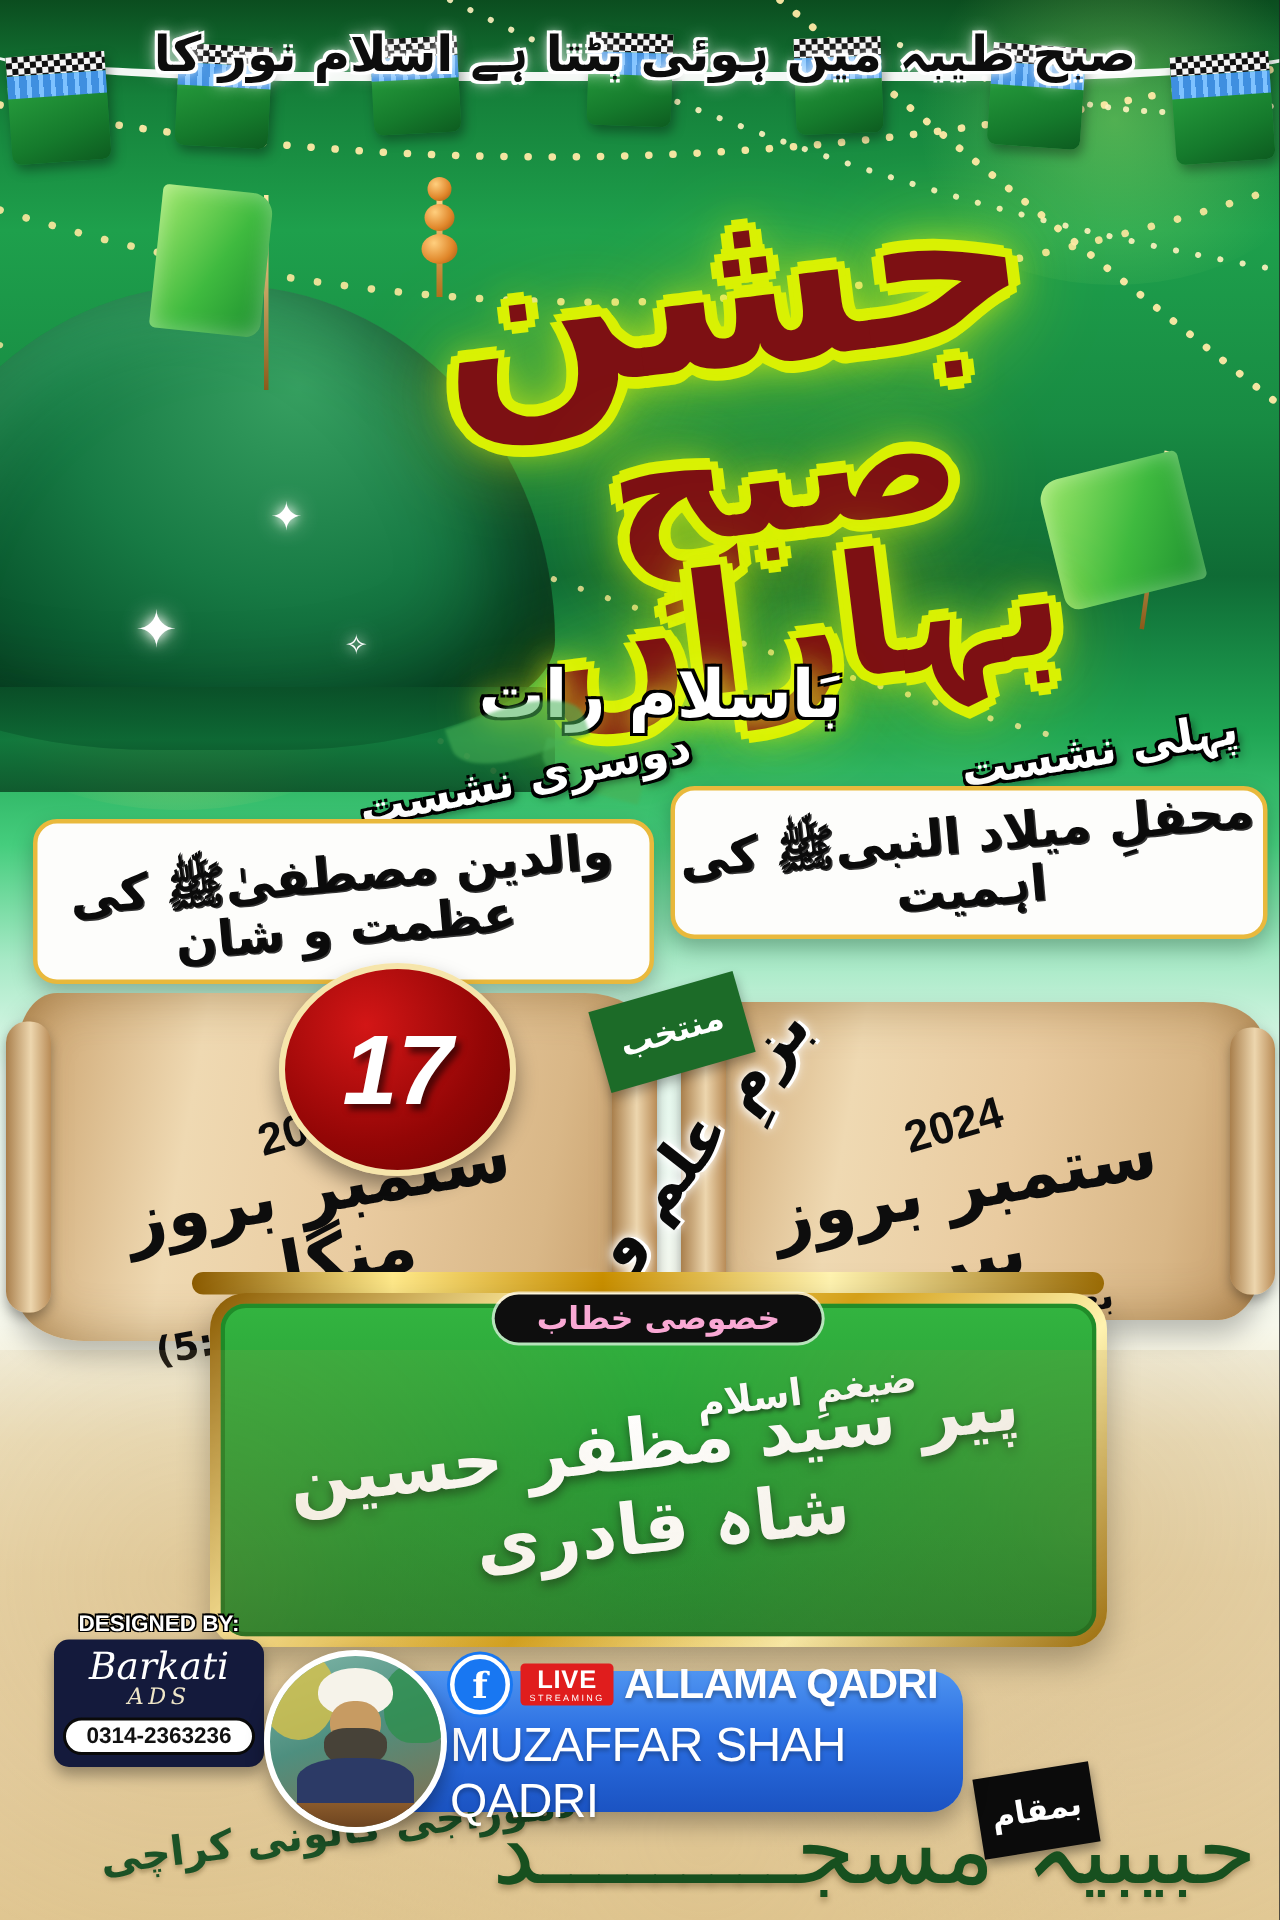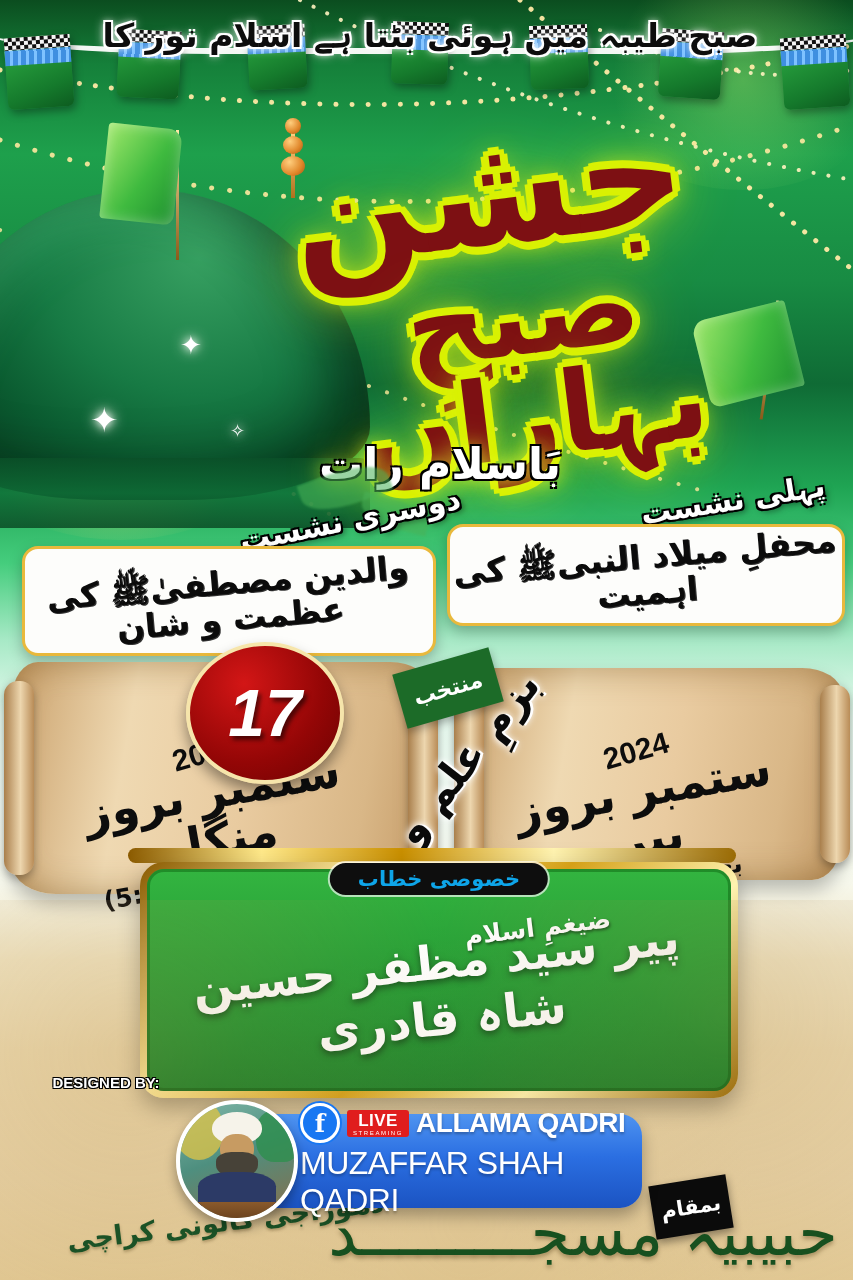--- a/index.html
+++ b/index.html
@@ -106,21 +106,21 @@
     text-shadow:0 0 6px #fff,0 0 10px #fff,2px 2px 0 #fff;}
 
   
   #gold-bar{left:128px;top:848px;width:608px;height:15px;border-radius:8px;
     background:linear-gradient(90deg,#8a5a00,#ffe98a 22%,#c98f00 45%,#fff3b0 70%,#9a6b05);}
   #speaker-banner{left:140px;top:862px;width:584px;height:222px;border-radius:24px;
     border:7px solid transparent;
     background:linear-gradient(180deg,#33b440,#1f9230 70%,#187f28) padding-box,
       linear-gradient(135deg,#8a5a00,#ffec9e 28%,#d4a017 52%,#fff3b0 74%,#9a6b05) border-box;
     box-shadow:inset 0 0 0 3px rgba(0,70,0,.35),0 10px 22px rgba(0,0,0,.3);}
-  #special-pill{left:50%;top:-6px;transform:translateX(-50%);background:#0e0e0e;color:#0ea5e9;
+  #special-pill{left:50%;top:-6px;transform:translateX(-50%);background:#0e0e0e;color:#f9a8d4;
     font-size:21px;font-weight:bold;padding:4px 28px;border-radius:999px;white-space:nowrap;
     box-shadow:0 0 0 2px rgba(255,255,255,.65);}
   #honorific{right:120px;top:44px;font-size:25px;color:#fff;font-weight:bold;transform:rotate(-7deg);
     text-shadow:1px 2px 3px rgba(0,0,0,.5);}
   #speaker-name{left:12px;right:12px;top:66px;text-align:center;transform:rotate(-6deg);
     font-size:47px;font-weight:bold;color:#fff;line-height:1.2;
     text-shadow:0 3px 7px rgba(0,0,0,.5);}
 
   
   #designed{left:36px;top:1074px;width:140px;text-align:center;}
@@ -266,20 +266,25 @@
   <div class="abs" id="speaker-banner">
     <div class="abs ur" id="special-pill">خصوصی خطاب</div>
     <div class="abs ur" id="honorific">ضیغمِ اسلام</div>
     <div class="abs ur" id="speaker-name">پیر سید مظفر حسین شاہ قادری</div>
   </div>
 
   <div class="abs" id="bottom-art"></div>
 
   <div class="abs" id="designed">
     <div id="designed-label">DESIGNED BY:</div>
+    <div id="designed-box">
+      <div id="brand1">Barkati</div>
+      <div id="brand2">ADS</div>
+      <div id="phone-pill">0314-2363236</div>
+    </div>
   </div>
 
   <div class="abs" id="photo">
     <div class="ph" id="ph-blob1"></div>
     <div class="ph" id="ph-blob2"></div>
     <div class="ph" id="ph-turban"></div>
     <div class="ph" id="ph-face"></div>
     <div class="ph" id="ph-beard"></div>
     <div class="ph" id="ph-robe"></div>
     <div class="ph" id="ph-desk"></div>

